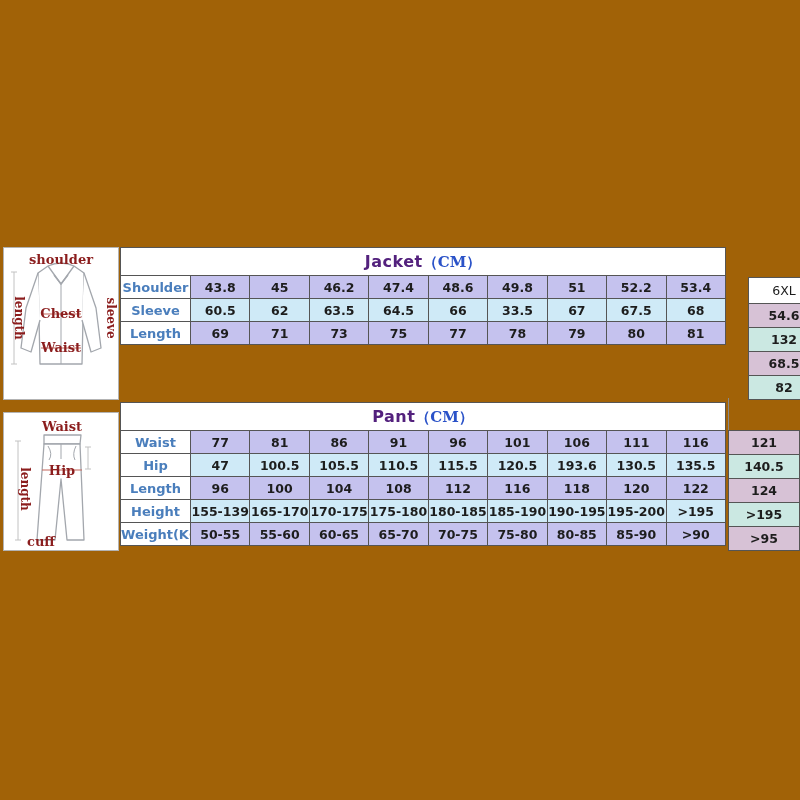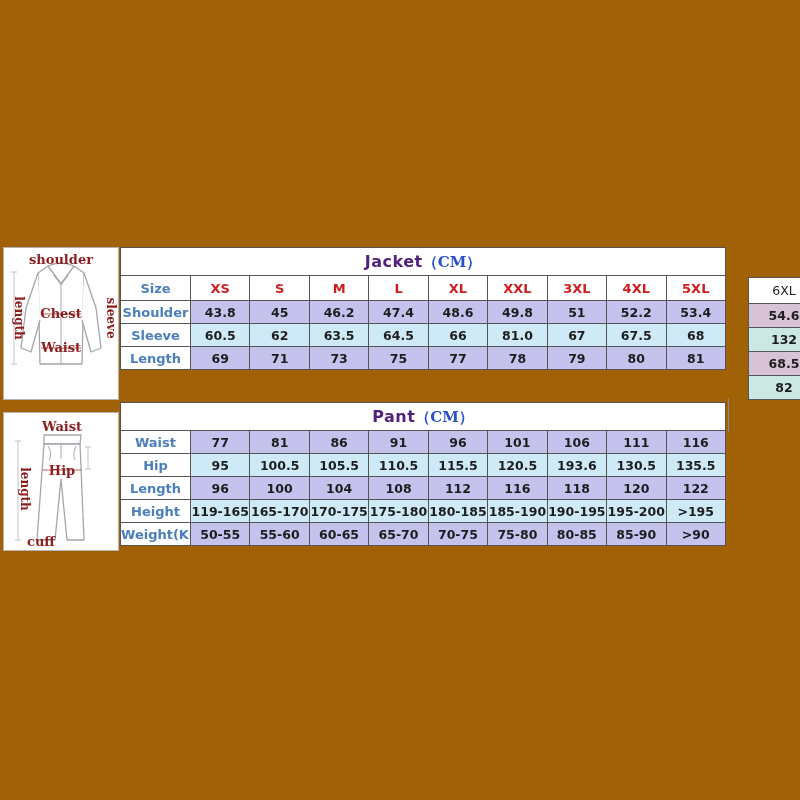--- a/index.html
+++ b/index.html
@@ -93,32 +93,20 @@
 
   <table class="sizetable" id="jacket-table">
     <colgroup>
         <col style="width:70px">
         <col span="9">
       </colgroup>
     <thead>
       <tr class="titlerow">
         <td colspan="10"><span class="title-main">Jacket</span><span class="title-unit">（CM）</span></td>
       </tr>
-      <tr class="sizerow" id="jacket-size-row">
-        <td class="rowlabel">Size</td>
-      <td class="sizecell">XS</td>
-          <td class="sizecell">S</td>
-          <td class="sizecell">M</td>
-          <td class="sizecell">L</td>
-          <td class="sizecell">XL</td>
-          <td class="sizecell">XXL</td>
-          <td class="sizecell">3XL</td>
-          <td class="sizecell">4XL</td>
-          <td class="sizecell">5XL</td>
-        </tr>
     </thead>
     <tbody id="jacket-body">
         <tr>
           <td class="rowlabel">Shoulder</td>
           <td class="val">43.8</td>
           <td class="val">45</td>
           <td class="val">46.2</td>
           <td class="val">47.4</td>
           <td class="val">48.6</td>
           <td class="val">49.8</td>
@@ -126,21 +114,21 @@
           <td class="val">52.2</td>
           <td class="val">53.4</td>
         </tr>
         <tr>
           <td class="rowlabel">Sleeve</td>
           <td class="val">60.5</td>
           <td class="val">62</td>
           <td class="val">63.5</td>
           <td class="val">64.5</td>
           <td class="val">66</td>
-          <td class="val">81.0</td>
+          <td class="val">33.5</td>
           <td class="val">67</td>
           <td class="val">67.5</td>
           <td class="val">68</td>
         </tr>
         <tr>
           <td class="rowlabel">Length</td>
           <td class="val">69</td>
           <td class="val">71</td>
           <td class="val">73</td>
           <td class="val">75</td>
@@ -171,21 +159,21 @@
           <td class="val">86</td>
           <td class="val">91</td>
           <td class="val">96</td>
           <td class="val">101</td>
           <td class="val">106</td>
           <td class="val">111</td>
           <td class="val">116</td>
         </tr>
         <tr>
           <td class="rowlabel">Hip</td>
-          <td class="val">95</td>
+          <td class="val">47</td>
           <td class="val">100.5</td>
           <td class="val">105.5</td>
           <td class="val">110.5</td>
           <td class="val">115.5</td>
           <td class="val">120.5</td>
           <td class="val">193.6</td>
           <td class="val">130.5</td>
           <td class="val">135.5</td>
         </tr>
         <tr>
@@ -195,21 +183,21 @@
           <td class="val">104</td>
           <td class="val">108</td>
           <td class="val">112</td>
           <td class="val">116</td>
           <td class="val">118</td>
           <td class="val">120</td>
           <td class="val">122</td>
         </tr>
         <tr>
           <td class="rowlabel">Height</td>
-          <td class="val">119-165</td>
+          <td class="val">155-139</td>
           <td class="val">165-170</td>
           <td class="val">170-175</td>
           <td class="val">175-180</td>
           <td class="val">180-185</td>
           <td class="val">185-190</td>
           <td class="val">190-195</td>
           <td class="val">195-200</td>
           <td class="val">&gt;195</td>
         </tr>
         <tr>
@@ -228,14 +216,21 @@
   </table>
 
   <div class="sixcol" id="six-jacket">
     <div class="sixhead">6XL</div>
   <div class="sixcell pink">54.6</div>
       <div class="sixcell teal">132</div>
       <div class="sixcell pink">68.5</div>
       <div class="sixcell teal">82</div>
     </div>
   <div class="sixgapline"></div>
+  <div class="sixcol" id="six-pant">
+      <div class="sixcell pink">121</div>
+      <div class="sixcell teal">140.5</div>
+      <div class="sixcell pink">124</div>
+      <div class="sixcell teal">&gt;195</div>
+      <div class="sixcell pink">&gt;95</div>
+    </div>
 
 </div>
 
 </body></html>

